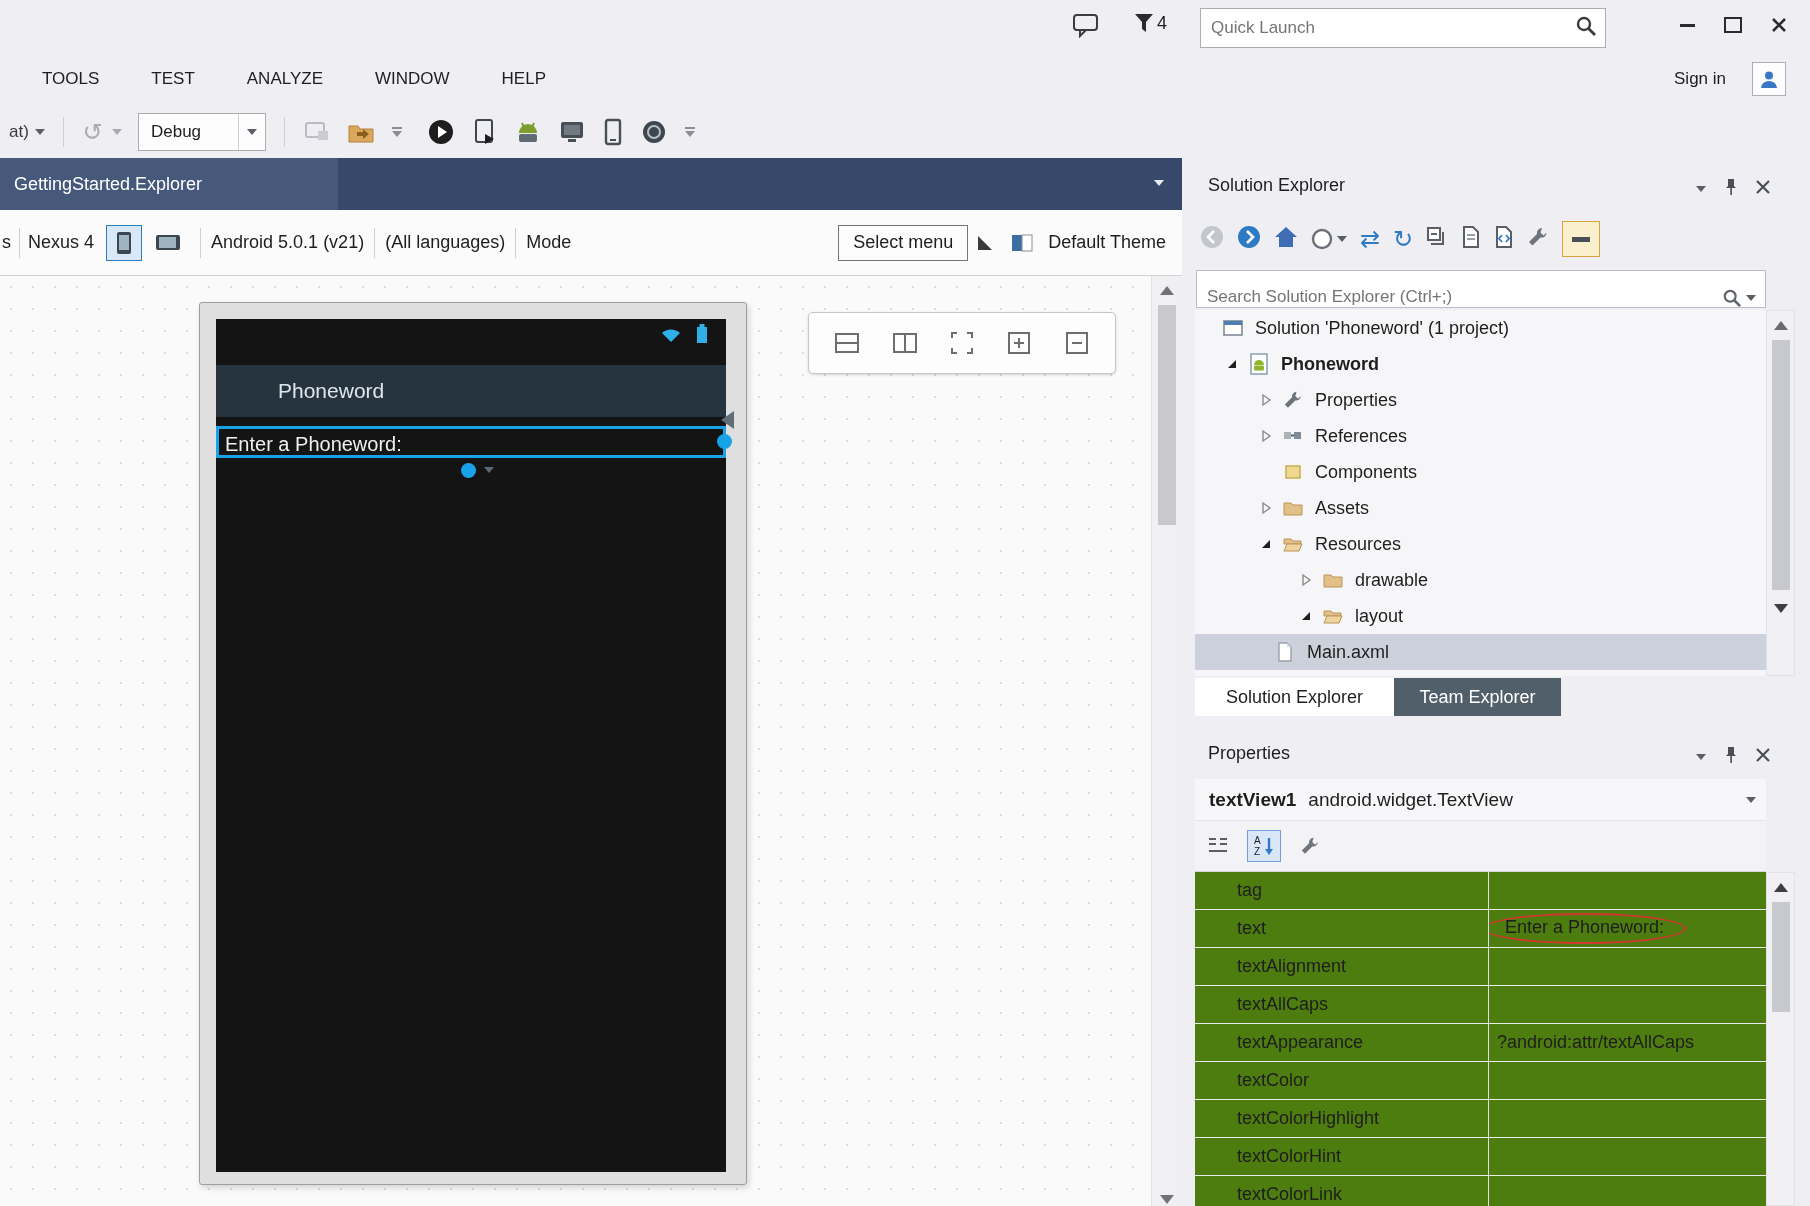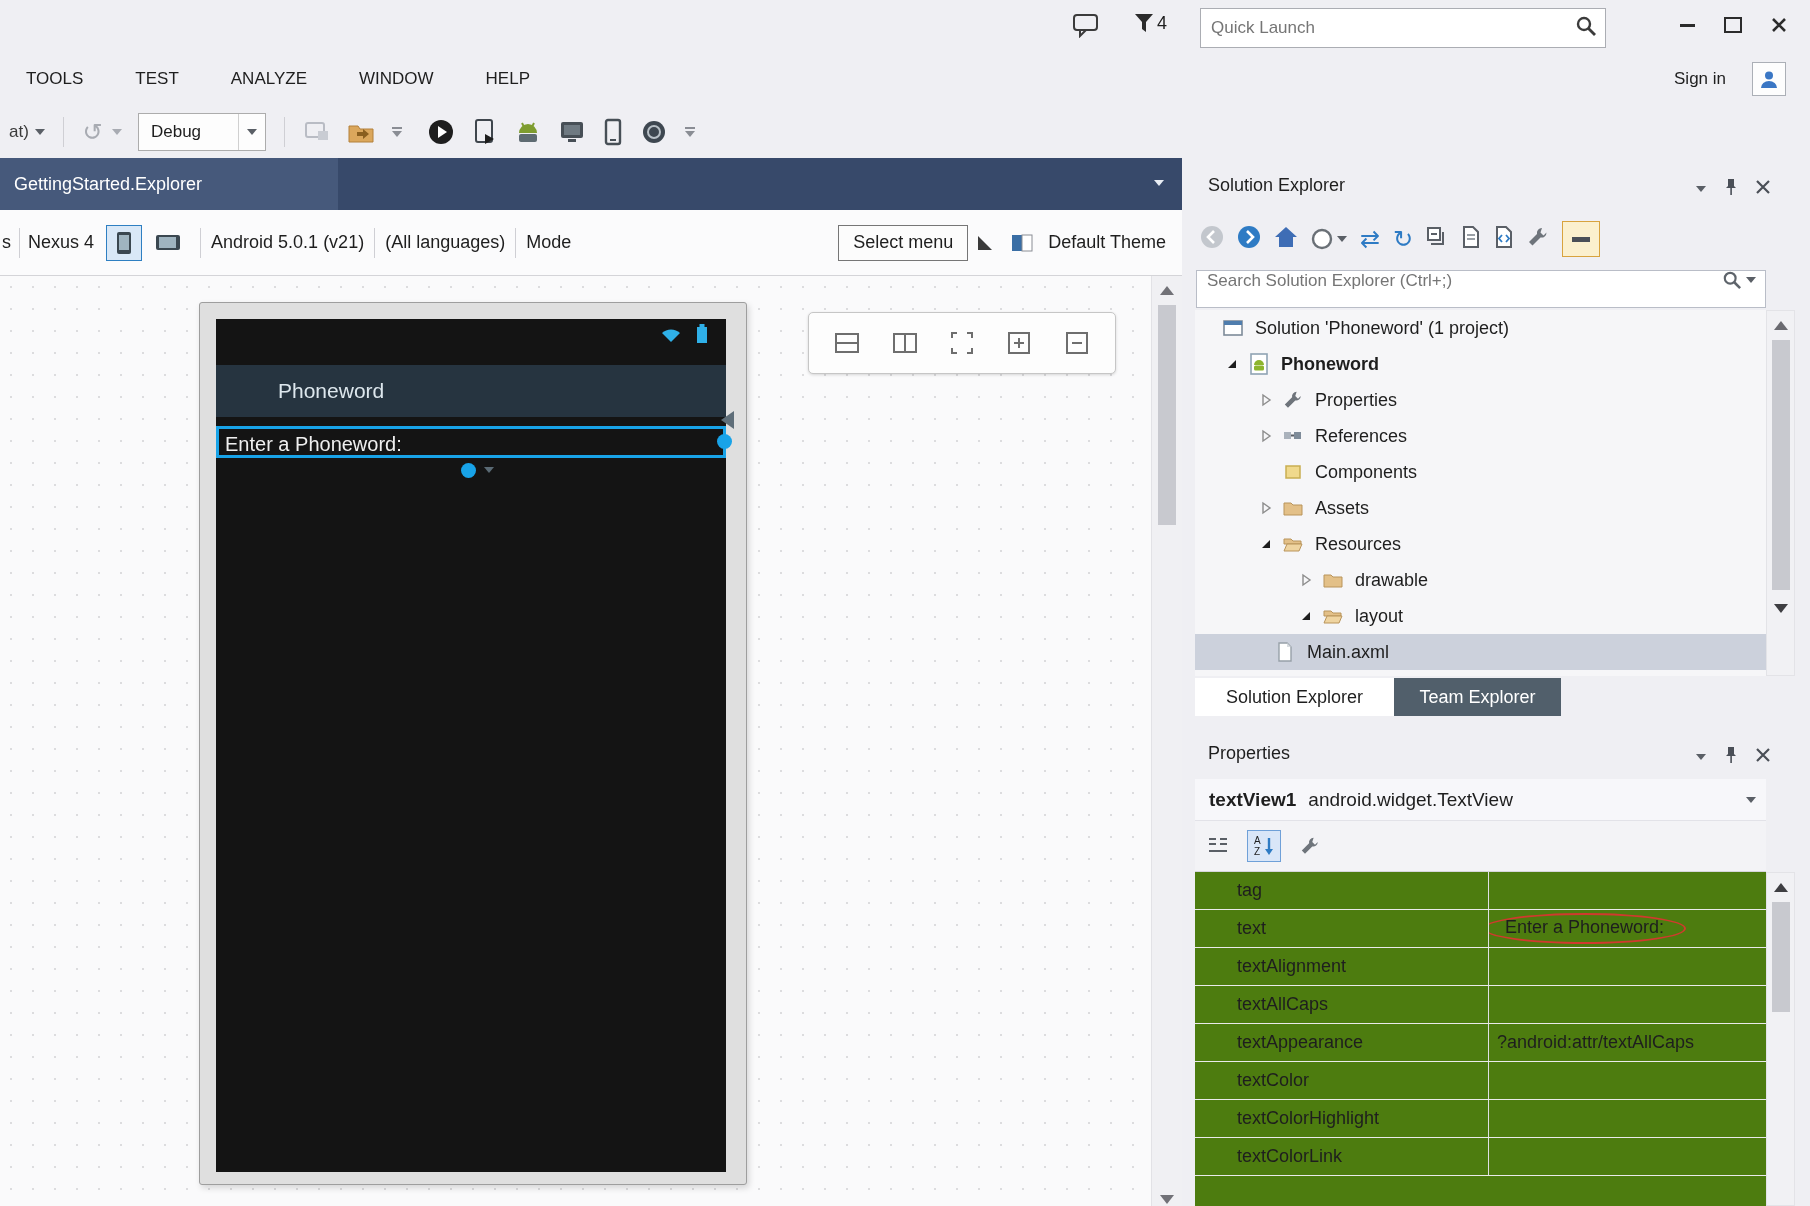--- a/index.html
+++ b/index.html
@@ -54,21 +54,21 @@
   .handle{position:absolute;width:15px;height:15px;border-radius:50%;background:#18A3E8}
   .float-tools{position:absolute;left:808px;top:36px;width:306px;height:60px;background:#FDFDFD;border:1px solid #C6C6C6;
                border-radius:5px;display:flex;align-items:center;justify-content:space-evenly;box-shadow:0 1px 3px rgba(0,0,0,.15)}
   .ft-btn{width:38px;height:38px;display:flex;align-items:center;justify-content:center}
   
   .rightpanel{left:1186px;top:158px;width:624px;height:1048px;background:#EFEFF3}
   .pane-title{font-size:18px;color:#1E1E1E}
   .pane-icons{display:flex;align-items:center;gap:18px}
   .se-toolbar{position:absolute;left:14px;top:57px;height:48px;display:flex;align-items:center;gap:13px}
   .se-search{position:absolute;left:10px;top:112px;width:570px;height:38px;background:#fff;border:1px solid #B9BDC7;
-             display:flex;align-items:flex-start;box-sizing:border-box}
+             display:flex;align-items:flex-end;box-sizing:border-box}
   .se-search input{flex:1;border:0;outline:0;background:transparent;font:17px "Liberation Sans",sans-serif;color:#8A8A8A;padding:0 10px}
   .tree{position:absolute;left:9px;top:152px;width:571px;height:366px;background:#F6F6F8;font-size:18px}
   .trow{height:36px;display:flex;align-items:center}
   .trow.sel{background:#CCD1DC}
   .trow .tw{width:26px;display:flex;justify-content:center}
   .trow .ic{width:28px;margin-right:8px;display:flex;justify-content:center}
   .l0{padding-left:24px}.l1{padding-left:24px}.l2{padding-left:58px}.l3{padding-left:98px}.l4{padding-left:76px}
   .bold{font-weight:bold}
   .panel-scroll{position:absolute;left:580px;width:29px;background:#F1F1F4;border:1px solid #E3E3E7;box-sizing:border-box}
   .se-tabs{position:absolute;left:9px;top:520px;height:38px;display:flex;font-size:18px}
@@ -121,21 +121,21 @@
         </span>
       <span class="winbtn">
         <svg width="16" height="16" viewBox="0 0 16 16">
             <path d="M2 2 L14 14 M14 2 L2 14" stroke="#2B2B2B" stroke-width="2.6"></path>
           </svg>
       </span>
     </div>
   </div>
 
   <div class="abs menubar">
-    <span class="menu-item" style="margin-left:0">TOOLS</span>
+    <span class="menu-item" style="margin-left:16px">TOOLS</span>
     <span class="menu-item">TEST</span>
     <span class="menu-item">ANALYZE</span>
     <span class="menu-item">WINDOW</span>
     <span class="menu-item">HELP</span>
     <span style="flex:1"></span>
     <span style="margin-right:26px">Sign in</span>
     <span style="margin-right:24px;width:32px;height:32px;border:1px solid #ABAFB6;background:#FDFDFD;display:flex;align-items:center;justify-content:center">
       <svg width="20" height="20" viewBox="0 0 20 20">
           <circle cx="10" cy="6.5" r="4" fill="#3A76C4"></circle>
           <path d="M2 19 a8 7 0 0 1 16 0 z" fill="#3A76C4"></path>
@@ -635,20 +635,24 @@
       </div>
       <div class="prow">
         <span class="pname">textColor</span>
         <span class="pval"></span>
       </div>
       <div class="prow">
         <span class="pname">textColorHighlight</span>
         <span class="pval"></span>
       </div>
       <div class="prow">
+        <span class="pname">textColorHint</span>
+        <span class="pval"></span>
+      </div>
+      <div class="prow">
         <span class="pname">textColorLink</span>
         <span class="pval"></span>
       </div>
     </div>
 
     <div class="panel-scroll" style="top:714px;height:334px">
       <div class="sc-arrow sc-up" style="border-bottom-color:#3E3E42"></div>
       <div class="sc-thumb" style="height:110px"></div>
     </div>
 

